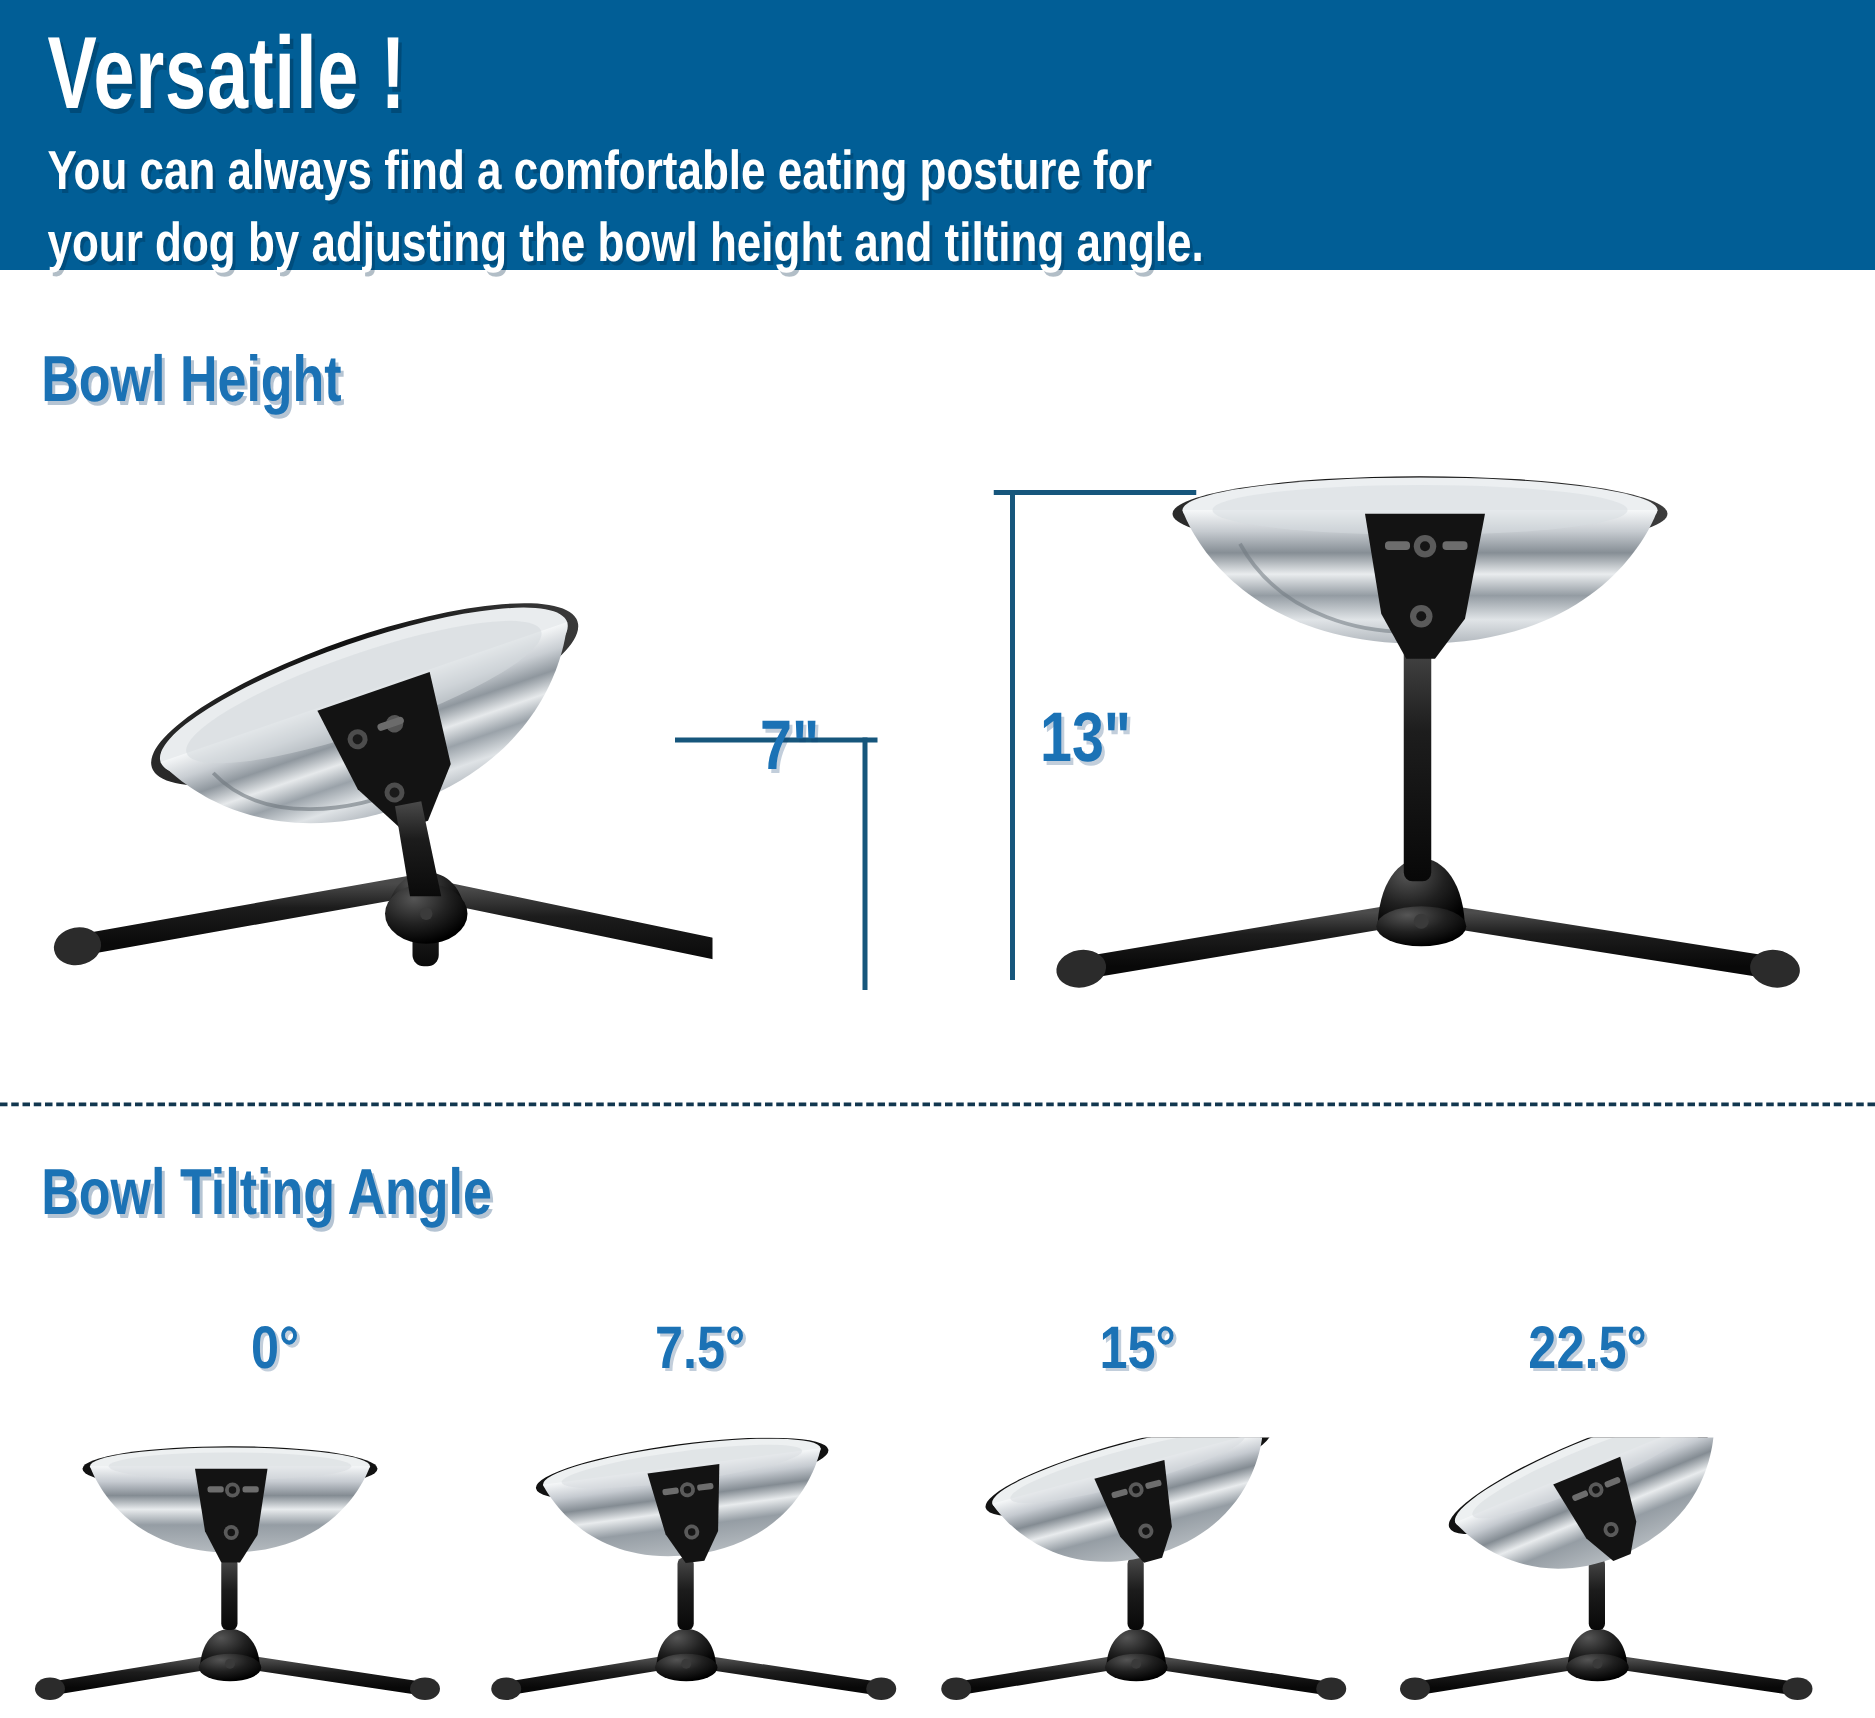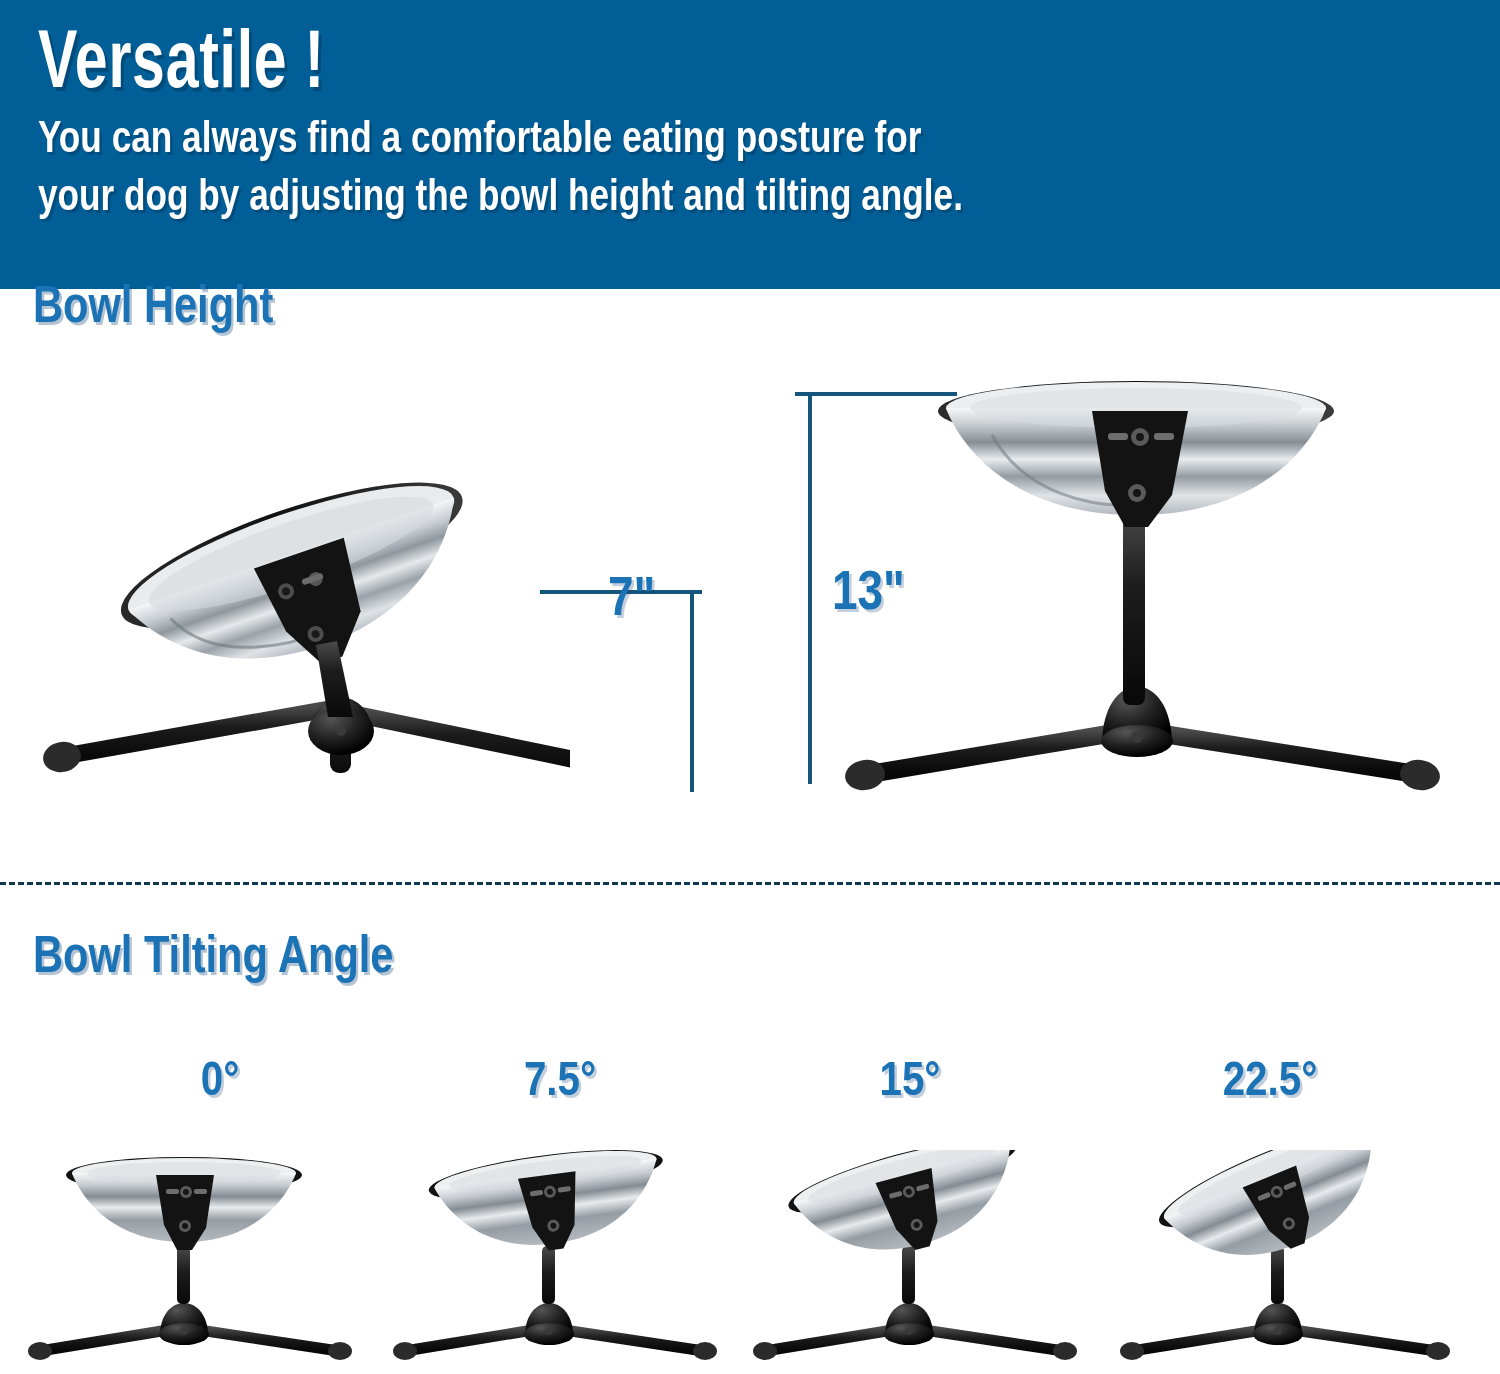--- a/index.html
+++ b/index.html
@@ -5,21 +5,21 @@
   * { margin:0; padding:0; box-sizing:border-box; }
   html,body { background:#ffffff; }
   body {
     width:1500px; height:1374px;
     font-family:"Liberation Sans", sans-serif;
     position:relative; overflow:hidden;
   }
 
   
   .banner {
-    position:absolute; left:0; top:0; width:1500px; height:289px;
+    position:absolute; left:0; top:0; width:1500px; height:216px;
     background:#015E96;
   }
   .banner-title {
     position:absolute; left:38px; top:14px;
     font-size:82px; line-height:90px;
     font-weight:bold; color:#ffffff;
     font-family:"Liberation Sans Narrow","Liberation Sans",sans-serif;
     transform:scaleX(0.72); transform-origin:left top;
     letter-spacing:1px;
     text-shadow:4px 4px 0 rgba(0,40,70,0.35);

